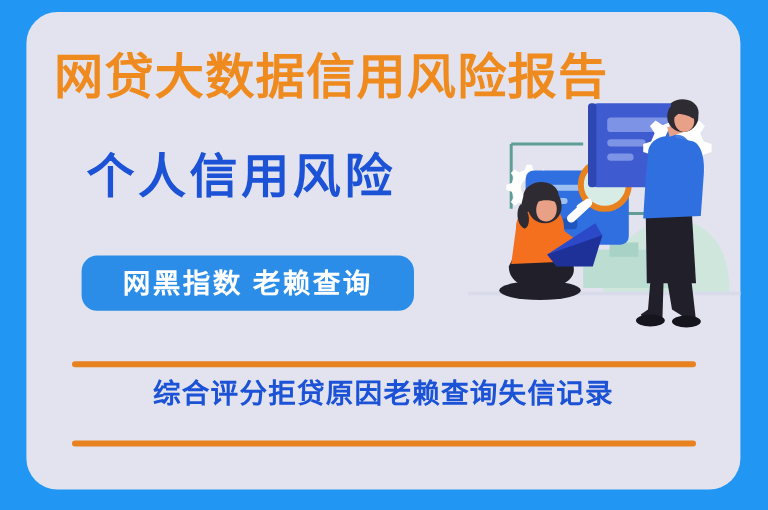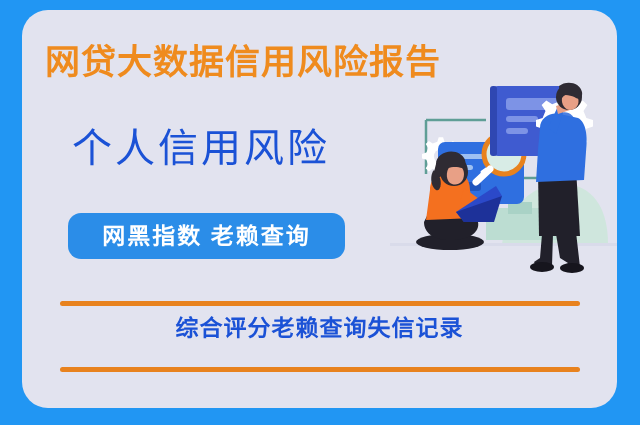--- a/index.html
+++ b/index.html
@@ -23,32 +23,32 @@
     width:595px; height:398px;
     background:#e2e3ef;
     border-radius:26px;
     overflow:hidden;
   }
 
   
   .headline-orange {
     position:absolute;
     left:23px; top:34px;
-    font-size:35px;
+    font-size:41px;
     font-weight:bold;
     letter-spacing:1px;
     color:#ef8b1e;
     white-space:nowrap;
     line-height:1;
   }
   .headline-blue {
     position:absolute;
     left:50px; top:118px;
     font-size:40px;
-    font-weight:normal;
+    font-weight:bold;
     letter-spacing:3px;
     color:#1b52d6;
     white-space:nowrap;
     line-height:1;
   }
 
   
   .cta {
     position:absolute;
     left:46px; top:203px;
@@ -115,20 +115,21 @@
 
     <div class="cta">
       <span class="cta-label">网黑指数  老赖查询</span>
     </div>
 
     <div class="rule top"></div>
     <div class="rule bottom"></div>
 
     <div class="footer-links">
       <span class="footer-link">综合评分</span>
+      <span class="footer-link">拒贷原因</span>
       <span class="footer-link">老赖查询</span>
       <span class="footer-link">失信记录</span>
     </div>
 
     <div class="illus">
       <svg viewBox="0 0 232 226" xmlns="http://www.w3.org/2000/svg">
 
         <g>
           <path d="M112 182 C118 140 150 118 178 122 C206 126 218 150 218 182 Z" fill="#cfe6dd"></path>
           <rect x="96" y="146" width="88" height="32" fill="#bcddd2"></rect>

